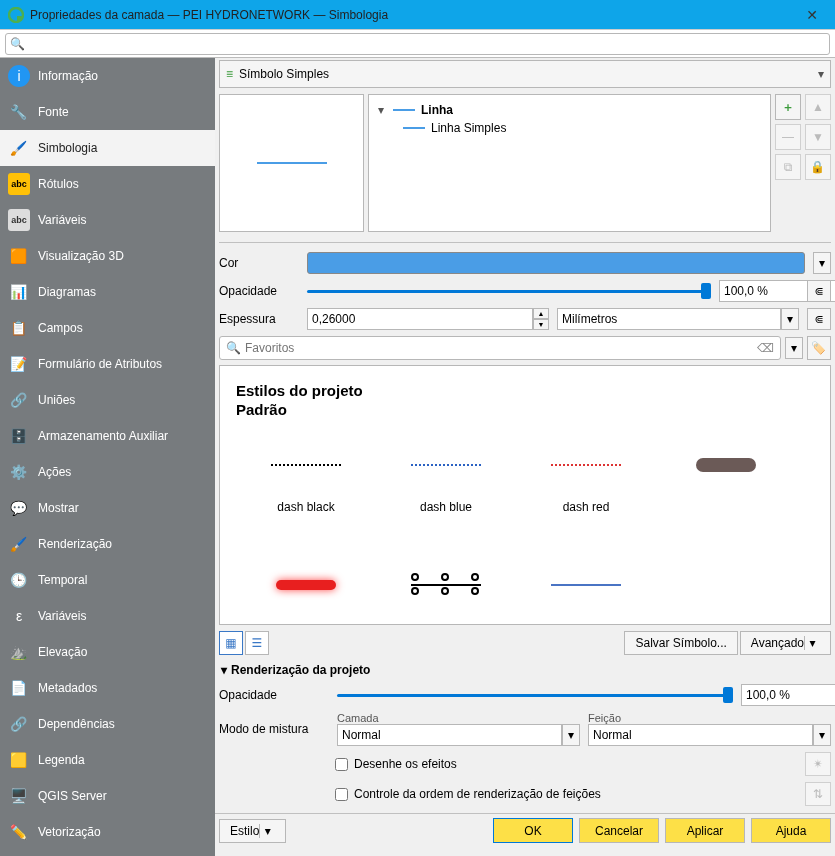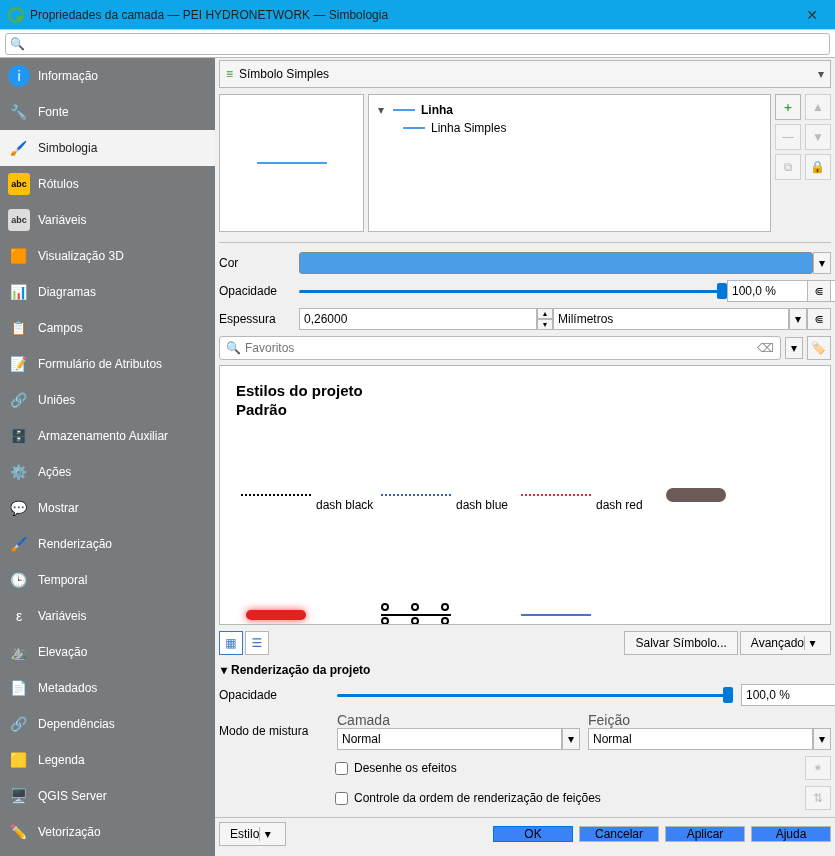--- a/index.html
+++ b/index.html
@@ -35,21 +35,21 @@
 .tree-row .toggle { width:12px; text-align:center; color:#555; }
 .tree-row.child { padding-left:28px; }
 .tree-line { width:22px; height:0; border-top:2px solid #4a9de6; }
 .tree-bold { font-weight:bold; }
 .btn-col { display:flex; flex-direction:column; gap:4px; }
 .icon-btn { width:26px; height:26px; border:1px solid #b7b7b7; background:#f5f5f5; display:flex; align-items:center; justify-content:center; cursor:pointer; }
 .icon-btn.dis { color:#bbb; border-color:#d0d0d0; }
 
 .divider { height:1px; background:#c0c0c0; margin:6px 4px; }
 
-.prop-row { display:flex; align-items:center; padding:3px 4px; }
+.prop-row { display:flex; align-items:center; padding:3px 4px; gap:8px; }
 .prop-label { width:80px; }
 .color-box { flex:1; height:22px; background:#4a9de6; border:1px solid #888; border-radius:3px; cursor:pointer; }
 .dd-caret { width:18px; height:22px; border:1px solid #b7b7b7; background:#f5f5f5; display:flex; align-items:center; justify-content:center; cursor:pointer; }
 .slider { flex:1; position:relative; height:22px; display:flex; align-items:center; }
 .slider-track { flex:1; height:3px; background:#0078d7; border-radius:2px; }
 .slider-thumb { width:10px; height:16px; background:#0078d7; border-radius:2px; margin-left:-3px;}
 .spinbox { width:80px; display:flex; }
 .spinbox input { flex:1; height:22px; border:1px solid #b7b7b7; padding:0 4px; }
 .spin-btns { width:16px; display:flex; flex-direction:column; }
 .spin-btns div { height:11px; border:1px solid #b7b7b7; background:#f5f5f5; font-size:7px; display:flex; align-items:center; justify-content:center; cursor:pointer; }
@@ -60,21 +60,21 @@
 
 .fav-search { flex:1; display:flex; border:1px solid #b7b7b7; background:#fff; height:24px; align-items:center; padding:0 6px; border-radius:3px; }
 .fav-search .mag { color:#888; margin-right:4px; }
 .fav-search input { flex:1; border:none; outline:none; }
 .fav-search .clear { color:#888; cursor:pointer; }
 .tags-btn { width:24px; height:24px; border:1px solid #b7b7b7; background:#f5f5f5; display:flex; align-items:center; justify-content:center; cursor:pointer; }
 
 .styles-box { border:1px solid #b7b7b7; background:#fff; margin:2px 4px; padding:16px; height:260px; overflow:auto; }
 .styles-h1 { font-weight:bold; font-size:15px; margin-bottom:2px; }
 .style-grid { display:flex; flex-wrap:wrap; gap:0; }
-.style-item { width:140px; height:120px; display:flex; flex-direction:row; align-items:center; justify-content:flex-start; padding-top:30px; }
+.style-item { width:140px; height:120px; display:flex; flex-direction:column; align-items:center; justify-content:flex-start; padding-top:30px; }
 .style-sample { width:80px; height:30px; display:flex; align-items:center; justify-content:center; }
 .style-label { margin-top:20px; font-size:12px; }
 .dash-black { width:70px; border-top:2px dotted #000; }
 .dash-blue  { width:70px; border-top:2px dotted #2b62c3; }
 .dash-green { width:70px; border-top:2px dotted #2ba848; }
 .dash-red   { width:70px; border-top:2px dotted #d33; }
 .pill-dark  { width:60px; height:14px; background:#6b5a57; border-radius:7px; }
 .pill-red   { width:60px; height:10px; background:#e81f1f; border-radius:5px; box-shadow:0 0 8px #ff4a4a; }
 .arrows-line{ width:70px; height:20px; border-top:0; position:relative; }
 .arrows-line::before{ content:""; position:absolute; left:0; right:0; top:9px; border-top:2px solid #000;}
@@ -85,26 +85,26 @@
 .grid-btn { width:24px; height:24px; border:1px solid #b7b7b7; background:#fff; display:flex; align-items:center; justify-content:center; cursor:pointer; color:#3a78c6;}
 .grid-btn.active{ border:1px solid #3a78c6;}
 .spacer{flex:1;}
 .text-btn { height:24px; border:1px solid #b7b7b7; background:#f5f5f5; padding:0 10px; cursor:pointer; display:flex; align-items:center; }
 .split-caret{ width:16px; border-left:1px solid #b7b7b7; text-align:center;}
 
 .section-toggle { display:flex; align-items:center; padding:4px 6px; font-weight:bold; gap:4px; }
 .section-body { padding:0 4px 4px 4px; }
 .render-row { display:flex; align-items:center; padding:3px 0; gap:8px; }
 .render-row .rlabel { width:110px; }
-.render-row .sublabel { font-size:14px; color:#555; }
+.render-row .sublabel { font-size:11px; color:#555; }
 .check-row { display:flex; align-items:center; padding:3px 0; gap:6px; }
 .small-side-btn{ width:26px; height:24px; border:1px solid #d0d0d0; background:#f5f5f5; color:#bbb; display:flex; align-items:center; justify-content:center;}
 
 .footer { display:flex; align-items:center; padding:4px; gap:6px; border-top:1px solid #c0c0c0; }
-.ftr-btn { height:16px; min-width:80px; border:1px solid #b7b7b7; background:#3b82f6; padding:0 12px; cursor:pointer; display:flex; align-items:center; justify-content:center; }
+.ftr-btn { height:25px; min-width:80px; border:1px solid #b7b7b7; background:#fde047; padding:0 12px; cursor:pointer; display:flex; align-items:center; justify-content:center; }
 .ftr-btn.primary { border:1px solid #0078d7; }
 </style>
 </head>
 <body>
 
 <div class="titlebar">
   <svg class="q-icon" viewBox="0 0 16 16">
       <circle cx="8" cy="8" r="7" fill="none" stroke="#4caf50" stroke-width="2.5"></circle>
       <rect x="9" y="9" width="5" height="5" fill="#4caf50"></rect>
     </svg>

